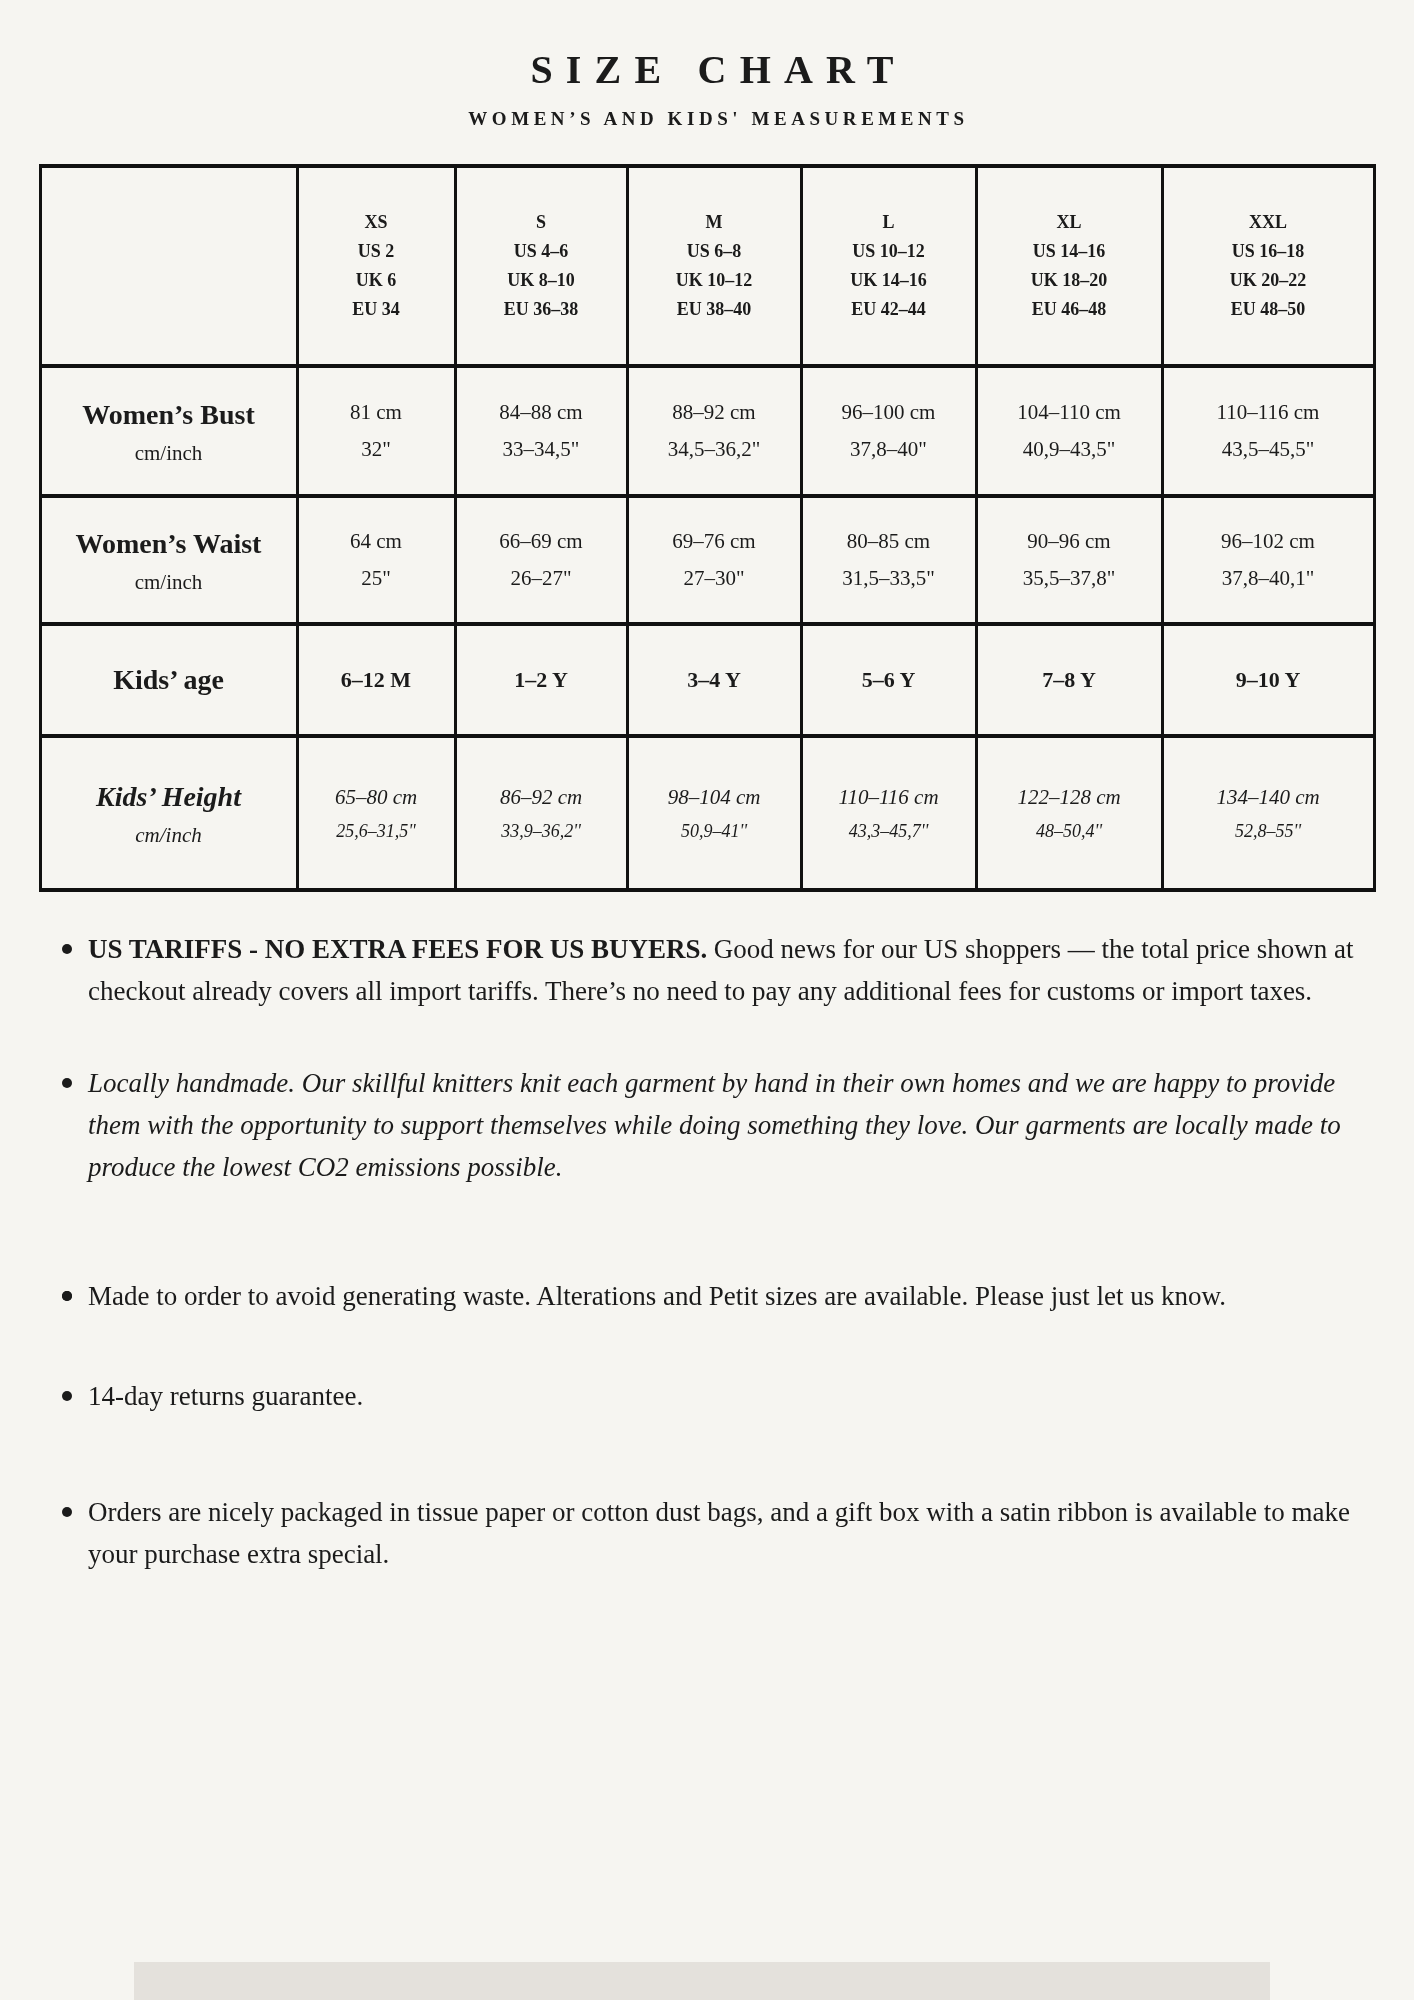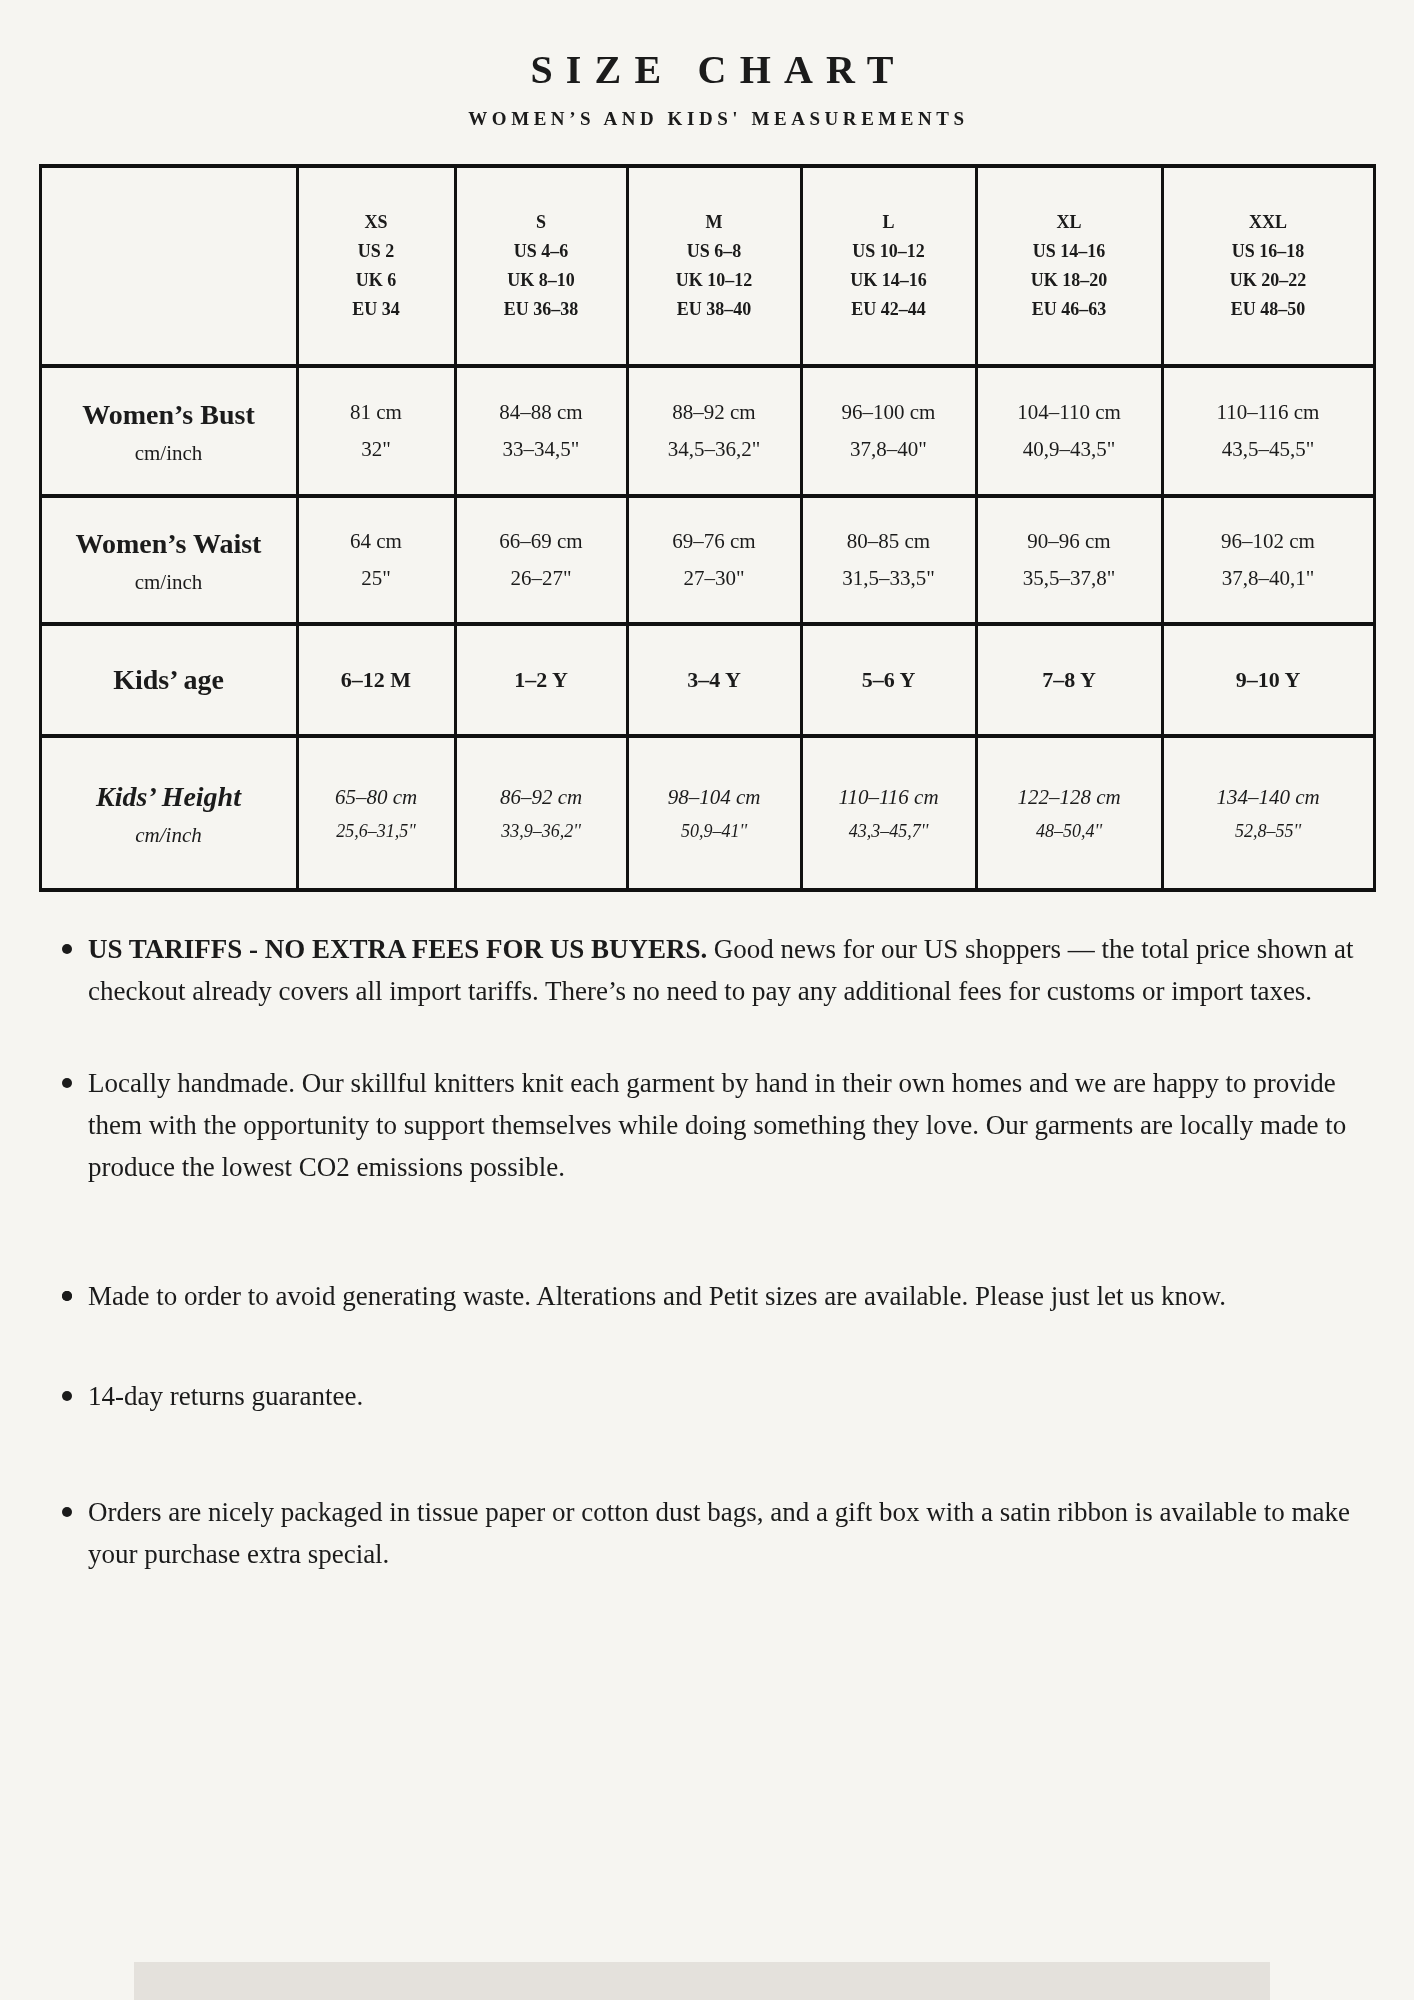--- a/index.html
+++ b/index.html
@@ -75,21 +75,21 @@
     padding:0;
     list-style:none;
   }
   .bullets li{
     position:relative;
     padding-left:28px;
     margin-bottom:50px;
     font-size:27px;
     line-height:1.56;
   }
-  .bullets li:nth-of-type(2){margin-bottom:86px;}
+  .bullets li:nth-of-type(2){margin-bottom:86px;font-style:italic;}
   .bullets li:nth-of-type(4){margin-bottom:58px;}
   .bullets li:nth-of-type(5){margin-bottom:74px;}
   .dot{
     position:absolute;
     left:2px;top:16px;
     width:10px;height:10px;
     border-radius:50%;
     background:var(--ink);
   }
   .b-lead{font-weight:700;}
@@ -152,21 +152,21 @@
     <span class="size-name">L</span>
     <span class="size-us">US 10–12</span>
     <span class="size-uk">UK 14–16</span>
     <span class="size-eu">EU 42–44</span>
   </td>
 
   <td>
     <span class="size-name">XL</span>
     <span class="size-us">US 14–16</span>
     <span class="size-uk">UK 18–20</span>
-    <span class="size-eu">EU 46–63</span>
+    <span class="size-eu">EU 46–48</span>
   </td>
 
   <td>
     <span class="size-name">XXL</span>
     <span class="size-us">US 16–18</span>
     <span class="size-uk">UK 20–22</span>
     <span class="size-eu">EU 48–50</span>
   </td>
 </tr>
     <tr class="row-0">

